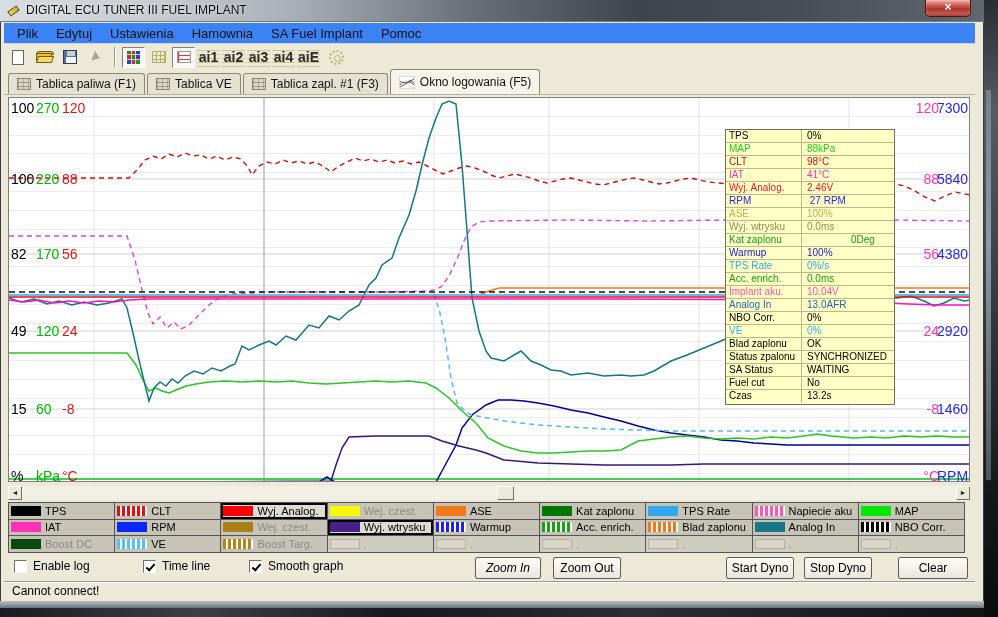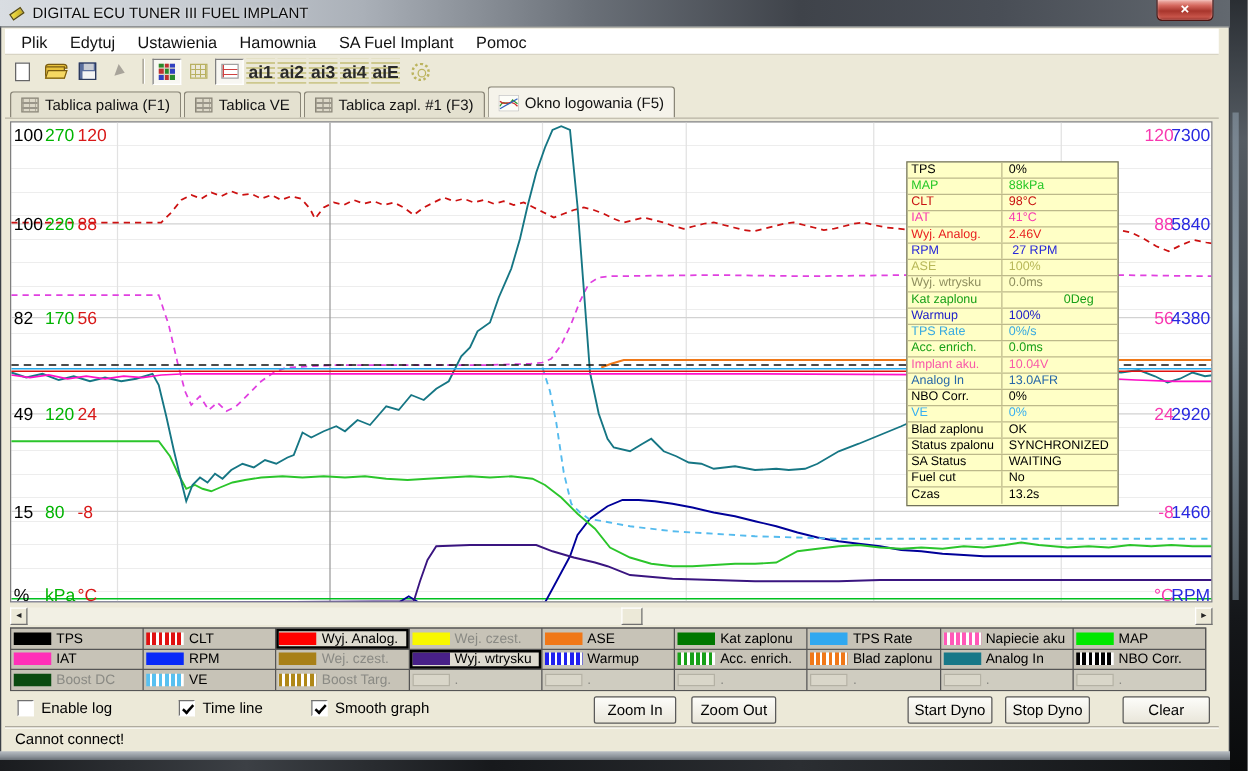--- a/index.html
+++ b/index.html
@@ -30,21 +30,21 @@
   .title-text { position:absolute; left:26px; top:3px; font-size:12px; color:#0c0c0c;
     text-shadow:0 0 3px rgba(255,255,255,.8); white-space:nowrap; }
   .close-btn { position:absolute; right:13px; top:0; width:46px; height:17px;
     border:1px solid #4e1511; border-top:none; border-radius:0 0 5px 5px;
     background:linear-gradient(180deg,#f0b4ac 0%,#d4675d 28%,#a8352c 55%,#c8554a 85%,#8f251e 100%);
     color:#fff; font-weight:bold; font-size:12px; text-align:center; line-height:15px;
     box-shadow:0 0 2px rgba(255,255,255,.5) inset; cursor:default; }
 
   
   .menubar { position:absolute; left:4px; top:23px; width:971px; height:21px;
-    background:#ffffff; border-bottom:1px solid #d8d4c4; display:flex; align-items:center; padding-left:4px; }
+    background:#3b82f6; border-bottom:1px solid #d8d4c4; display:flex; align-items:center; padding-left:4px; }
   .menu-item { font-size:13px; color:#111; padding:2px 9px; }
 
   
   .toolbar { position:absolute; left:4px; top:44px; width:971px; height:26px;
     background:#ECE9D8; display:flex; align-items:center; }
   .tb-btn { width:24px; height:22px; margin-left:2px; display:flex; align-items:center; justify-content:center; position:relative; }
   .tb-sep { width:2px; height:20px; margin:0 4px 0 6px; border-left:1px solid #9a968a; border-right:1px solid #fff; }
   .ic-new { width:12px; height:15px; background:#fff; border:1px solid #666; }
   .ic-open { position:relative; width:17px; height:12px; }
   .ic-open .back { position:absolute; left:0; top:2px; width:16px; height:10px; background:#e8c23c; border:1px solid #7a5c10; }
@@ -345,21 +345,21 @@
   <div class="axis-label" style="left: 2px; top: 4px; width: 24px; color: rgb(0, 0, 0); text-align: left;">100</div>
       <div class="axis-label" style="left: 2px; top: 75px; width: 24px; color: rgb(0, 0, 0); text-align: left;">100</div>
       <div class="axis-label" style="left: 2px; top: 150px; width: 24px; color: rgb(0, 0, 0); text-align: left;">82</div>
       <div class="axis-label" style="left: 2px; top: 227px; width: 24px; color: rgb(0, 0, 0); text-align: left;">49</div>
       <div class="axis-label" style="left: 2px; top: 305px; width: 24px; color: rgb(0, 0, 0); text-align: left;">15</div>
       <div class="axis-label" style="left: 2px; top: 372px; width: 24px; color: rgb(0, 0, 0); text-align: left;">%</div>
       <div class="axis-label" style="left: 27px; top: 4px; width: 26px; color: rgb(0, 180, 0); text-align: left;">270</div>
       <div class="axis-label" style="left: 27px; top: 75px; width: 26px; color: rgb(0, 180, 0); text-align: left;">220</div>
       <div class="axis-label" style="left: 27px; top: 150px; width: 26px; color: rgb(0, 180, 0); text-align: left;">170</div>
       <div class="axis-label" style="left: 27px; top: 227px; width: 26px; color: rgb(0, 180, 0); text-align: left;">120</div>
-      <div class="axis-label" style="left: 27px; top: 305px; width: 26px; color: rgb(0, 180, 0); text-align: left;">80</div>
+      <div class="axis-label" style="left: 27px; top: 305px; width: 26px; color: rgb(0, 180, 0); text-align: left;">60</div>
       <div class="axis-label" style="left: 27px; top: 372px; width: 26px; color: rgb(0, 180, 0); text-align: left;">kPa</div>
       <div class="axis-label" style="left: 53px; top: 4px; width: 24px; color: rgb(216, 24, 24); text-align: left;">120</div>
       <div class="axis-label" style="left: 53px; top: 75px; width: 24px; color: rgb(216, 24, 24); text-align: left;">88</div>
       <div class="axis-label" style="left: 53px; top: 150px; width: 24px; color: rgb(216, 24, 24); text-align: left;">56</div>
       <div class="axis-label" style="left: 53px; top: 227px; width: 24px; color: rgb(216, 24, 24); text-align: left;">24</div>
       <div class="axis-label" style="left: 53px; top: 305px; width: 24px; color: rgb(216, 24, 24); text-align: left;">-8</div>
       <div class="axis-label" style="left: 53px; top: 372px; width: 24px; color: rgb(216, 24, 24); text-align: left;">°C</div>
       <div class="axis-label" style="left: 892px; top: 4px; width: 38px; color: rgb(248, 56, 176); text-align: right;">120</div>
       <div class="axis-label" style="left: 892px; top: 75px; width: 38px; color: rgb(248, 56, 176); text-align: right;">88</div>
       <div class="axis-label" style="left: 892px; top: 150px; width: 38px; color: rgb(248, 56, 176); text-align: right;">56</div>
@@ -497,21 +497,21 @@
         <div class="chk-label">Enable log</div>
       </div>
       <div class="chk" style="left: 139px;">
         <div class="chk-box checked"></div>
         <div class="chk-label">Time line</div>
       </div>
       <div class="chk" style="left: 245px;">
         <div class="chk-box checked"></div>
         <div class="chk-label">Smooth graph</div>
       </div>
-      <div class="btn" style="left: 471px; width: 66px;">Zoom In</div>
+      <div class="btn" style="left: 471px; width: 66px; font-style: italic;">Zoom In</div>
       <div class="btn" style="left: 549px; width: 68px;">Zoom Out</div>
       <div class="btn" style="left: 722px; width: 68px;">Start Dyno</div>
       <div class="btn" style="left: 800px; width: 68px;">Stop Dyno</div>
       <div class="btn" style="left: 894px; width: 70px;">Clear</div>
     </div>
 
   <div class="statusline"></div>
   <div class="statusbar">Cannot connect!</div>
   <div class="win-bottom"></div>
 </div>

